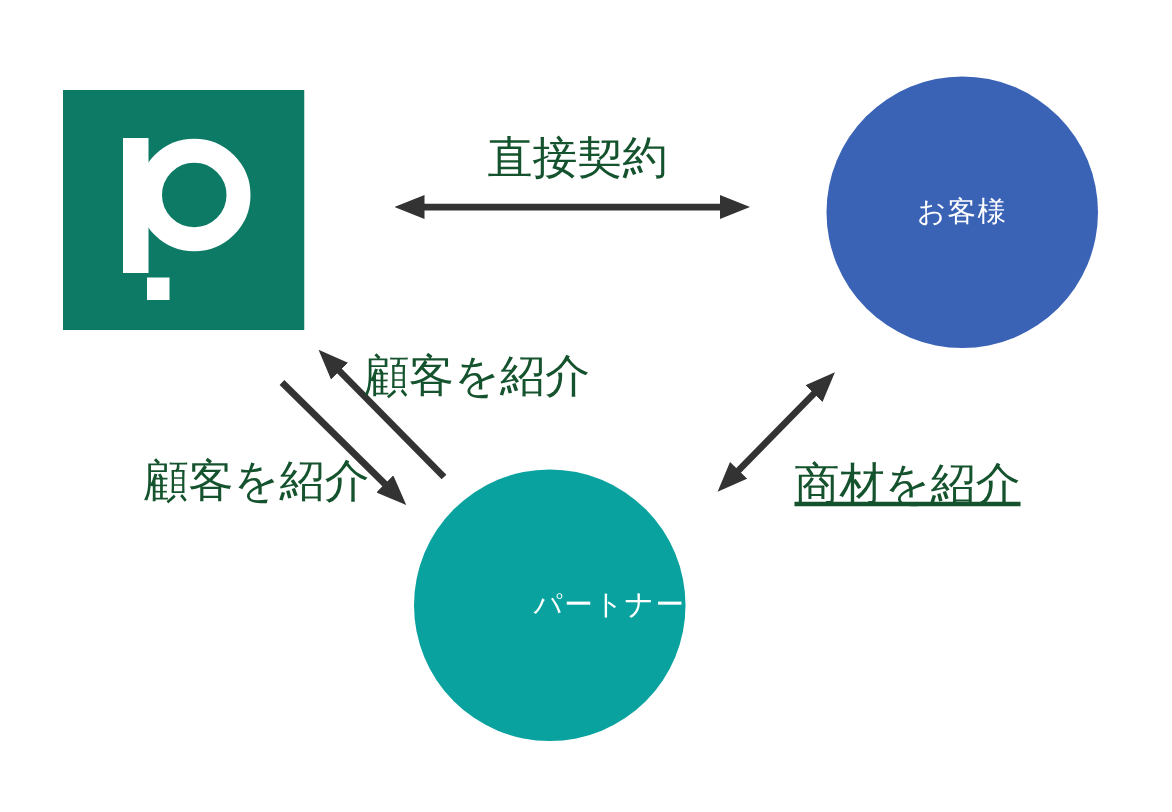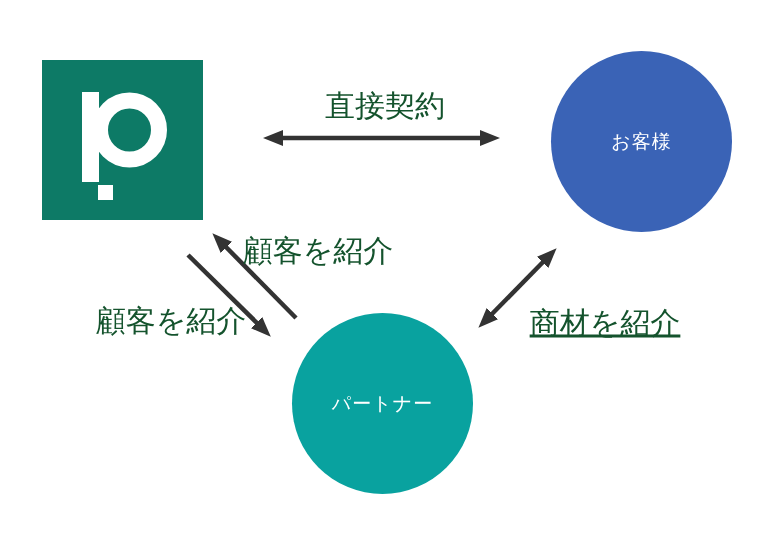--- a/index.html
+++ b/index.html
@@ -34,23 +34,24 @@
     font-weight: 500;
     letter-spacing: 1px;
     line-height: 45px;
   }
   .node-customer {
     left: 551px; top: 51px;
     width: 181px; height: 181px;
     background: #3a63b6;
   }
   .node-partner {
-    left: 292px; top: 313px;
+    left: 276px; top: 313px;
     width: 181px; height: 181px;
     background: #09a29f;
+    align-items: flex-end;
   }
   .edge-label {
     position: absolute;
     transform: translate(-50%, -50%);
     color: #14532d;
     font-size: 30px;
     font-weight: 500;
     white-space: nowrap;
     text-align: right;
   }

